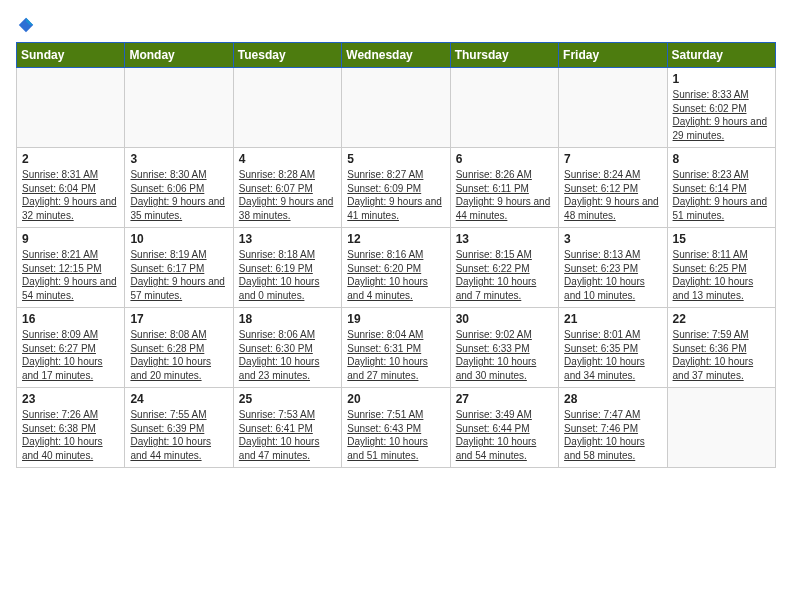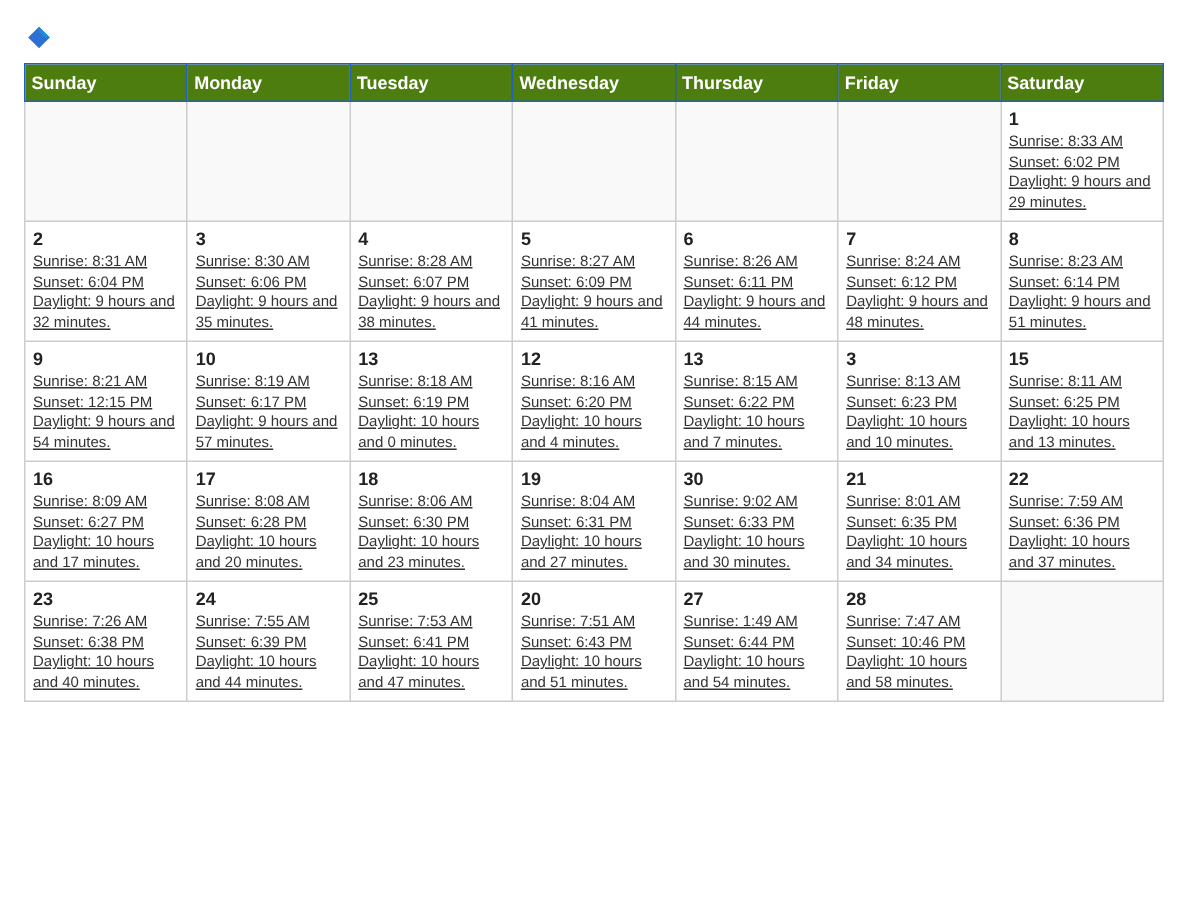--- a/index.html
+++ b/index.html
@@ -289,26 +289,26 @@
 Daylight: 10 hours and 47 minutes.</div>
         </td>
         <td>
           <span class="day-number">20</span>
           <div class="day-info">Sunrise: 7:51 AM
 Sunset: 6:43 PM
 Daylight: 10 hours and 51 minutes.</div>
         </td>
         <td>
           <span class="day-number">27</span>
-          <div class="day-info">Sunrise: 1:49 AM
+          <div class="day-info">Sunrise: 3:49 AM
 Sunset: 6:44 PM
 Daylight: 10 hours and 54 minutes.</div>
         </td>
         <td>
           <span class="day-number">28</span>
           <div class="day-info">Sunrise: 7:47 AM
-Sunset: 10:46 PM
+Sunset: 7:46 PM
 Daylight: 10 hours and 58 minutes.</div>
         </td>
         <td class="empty"></td>
       </tr>
     </tbody>
 </table>
 
 </body></html>

